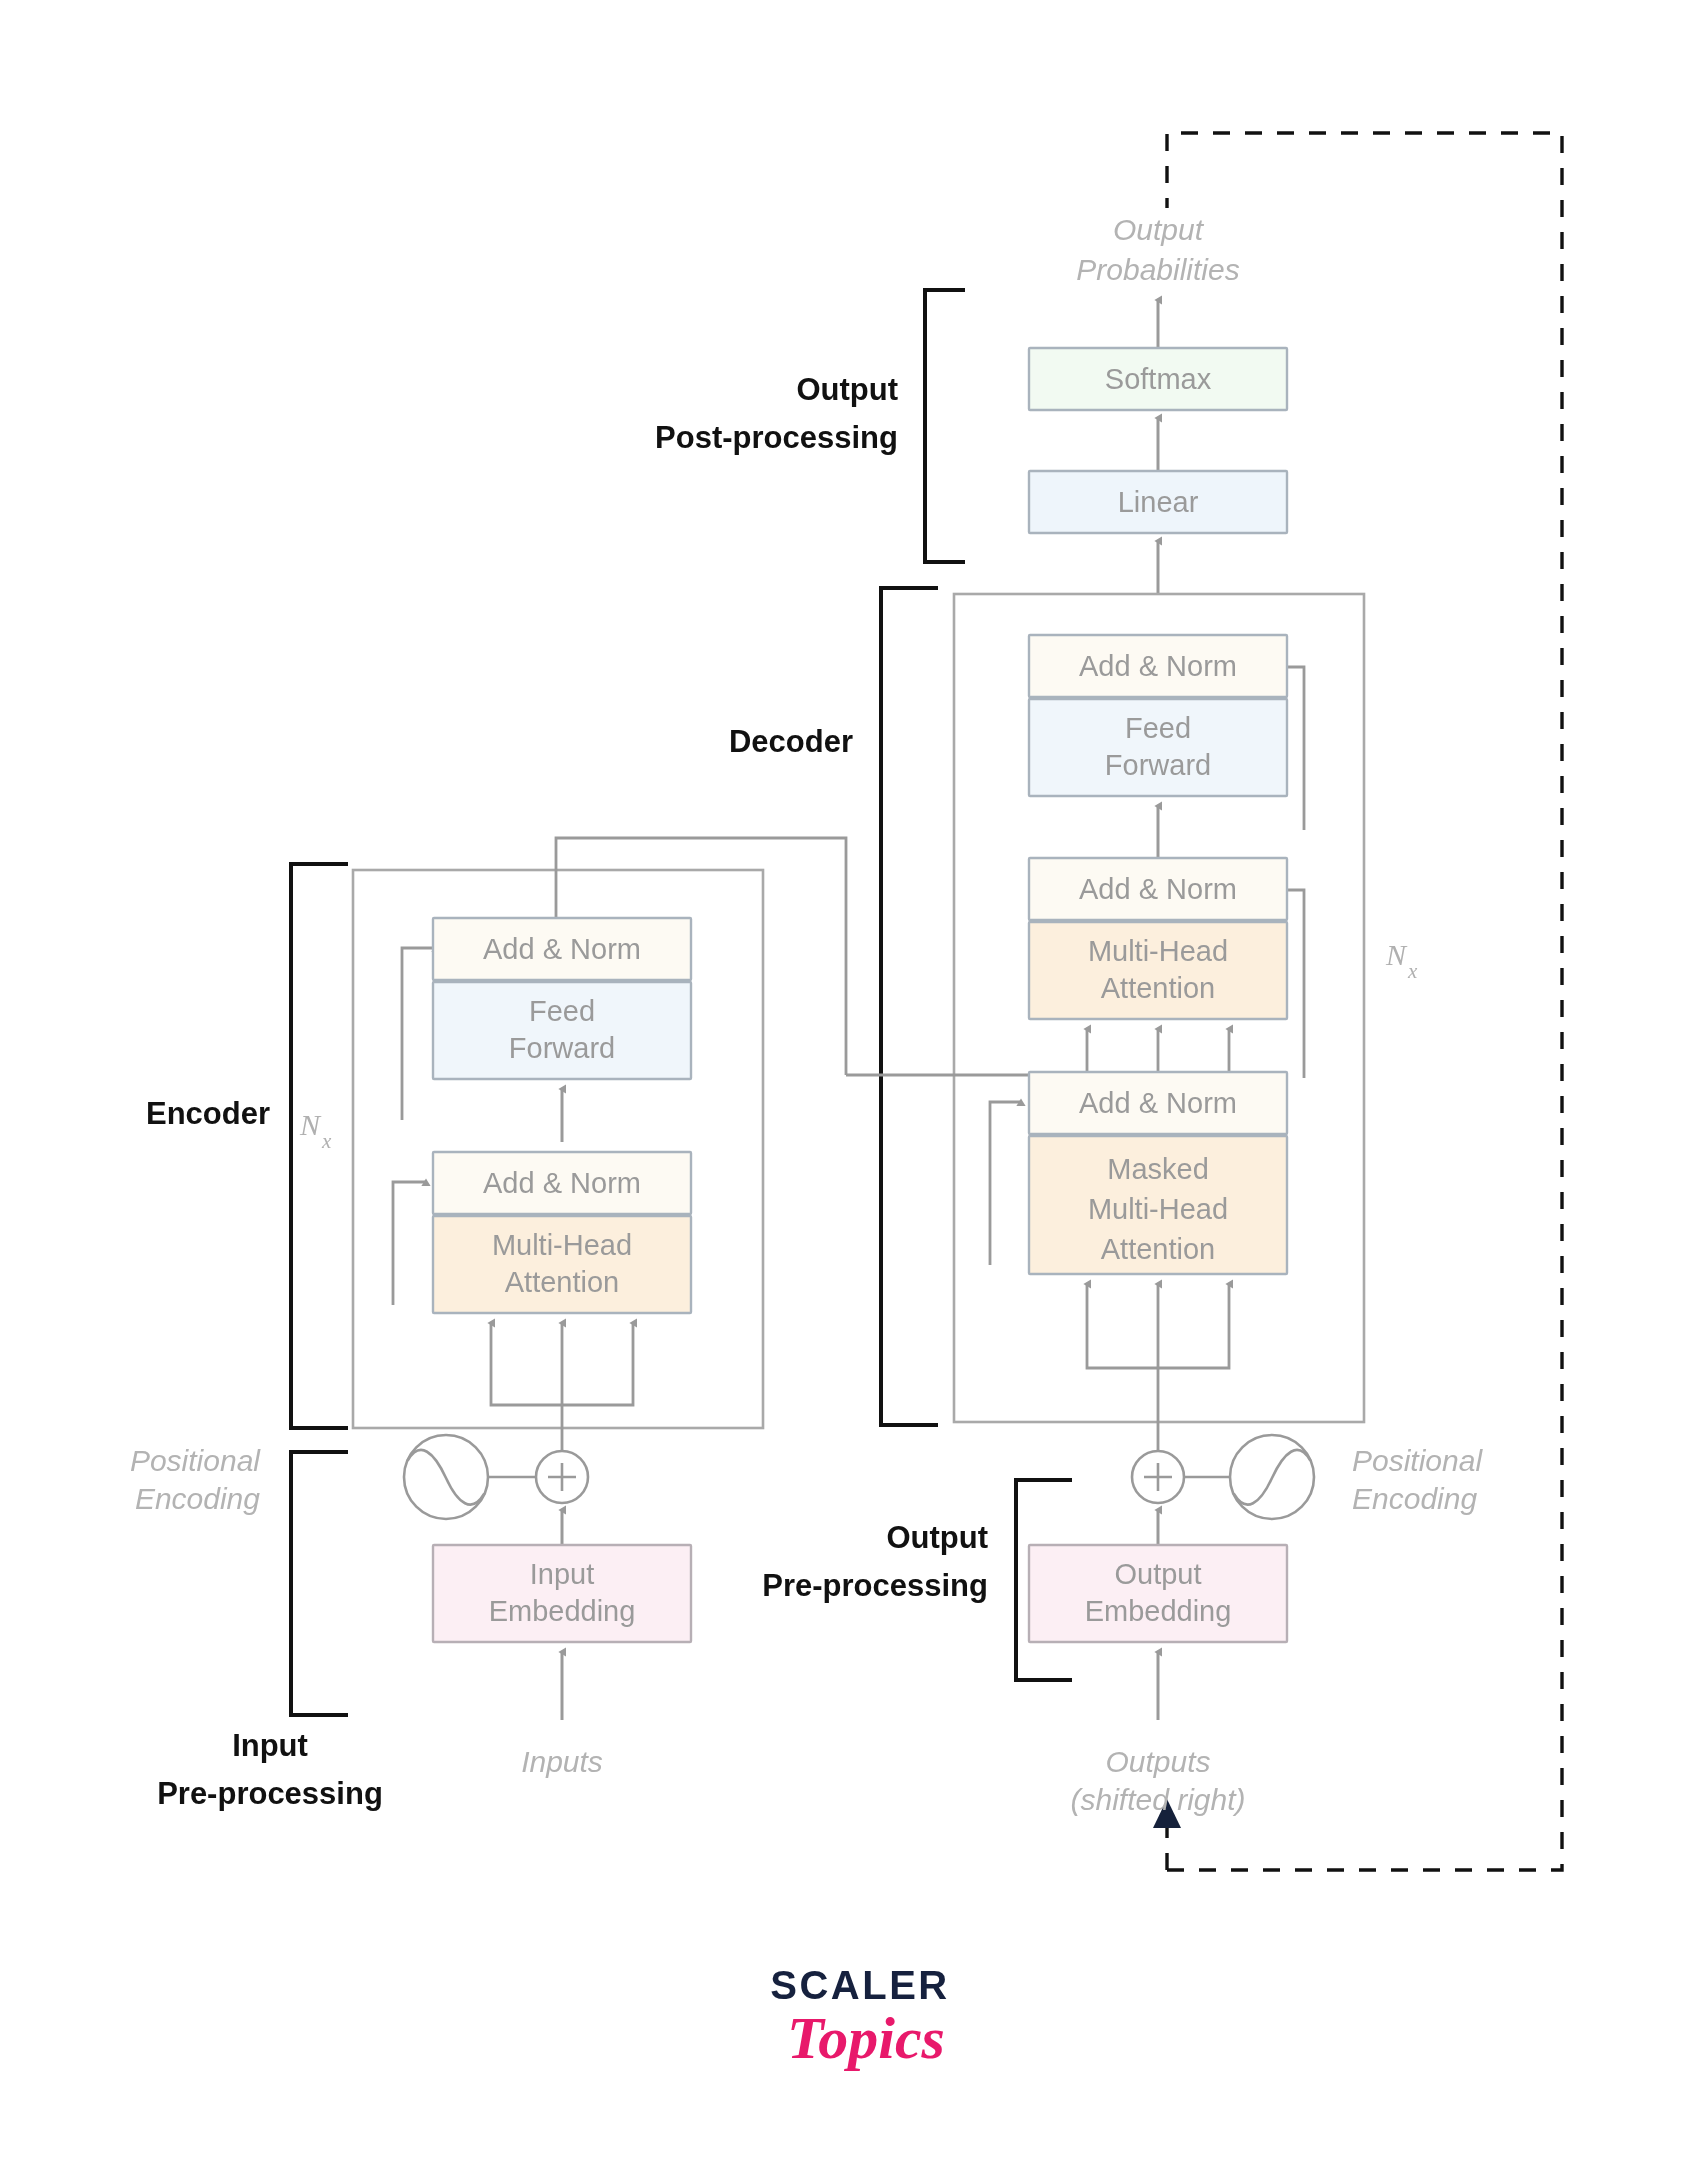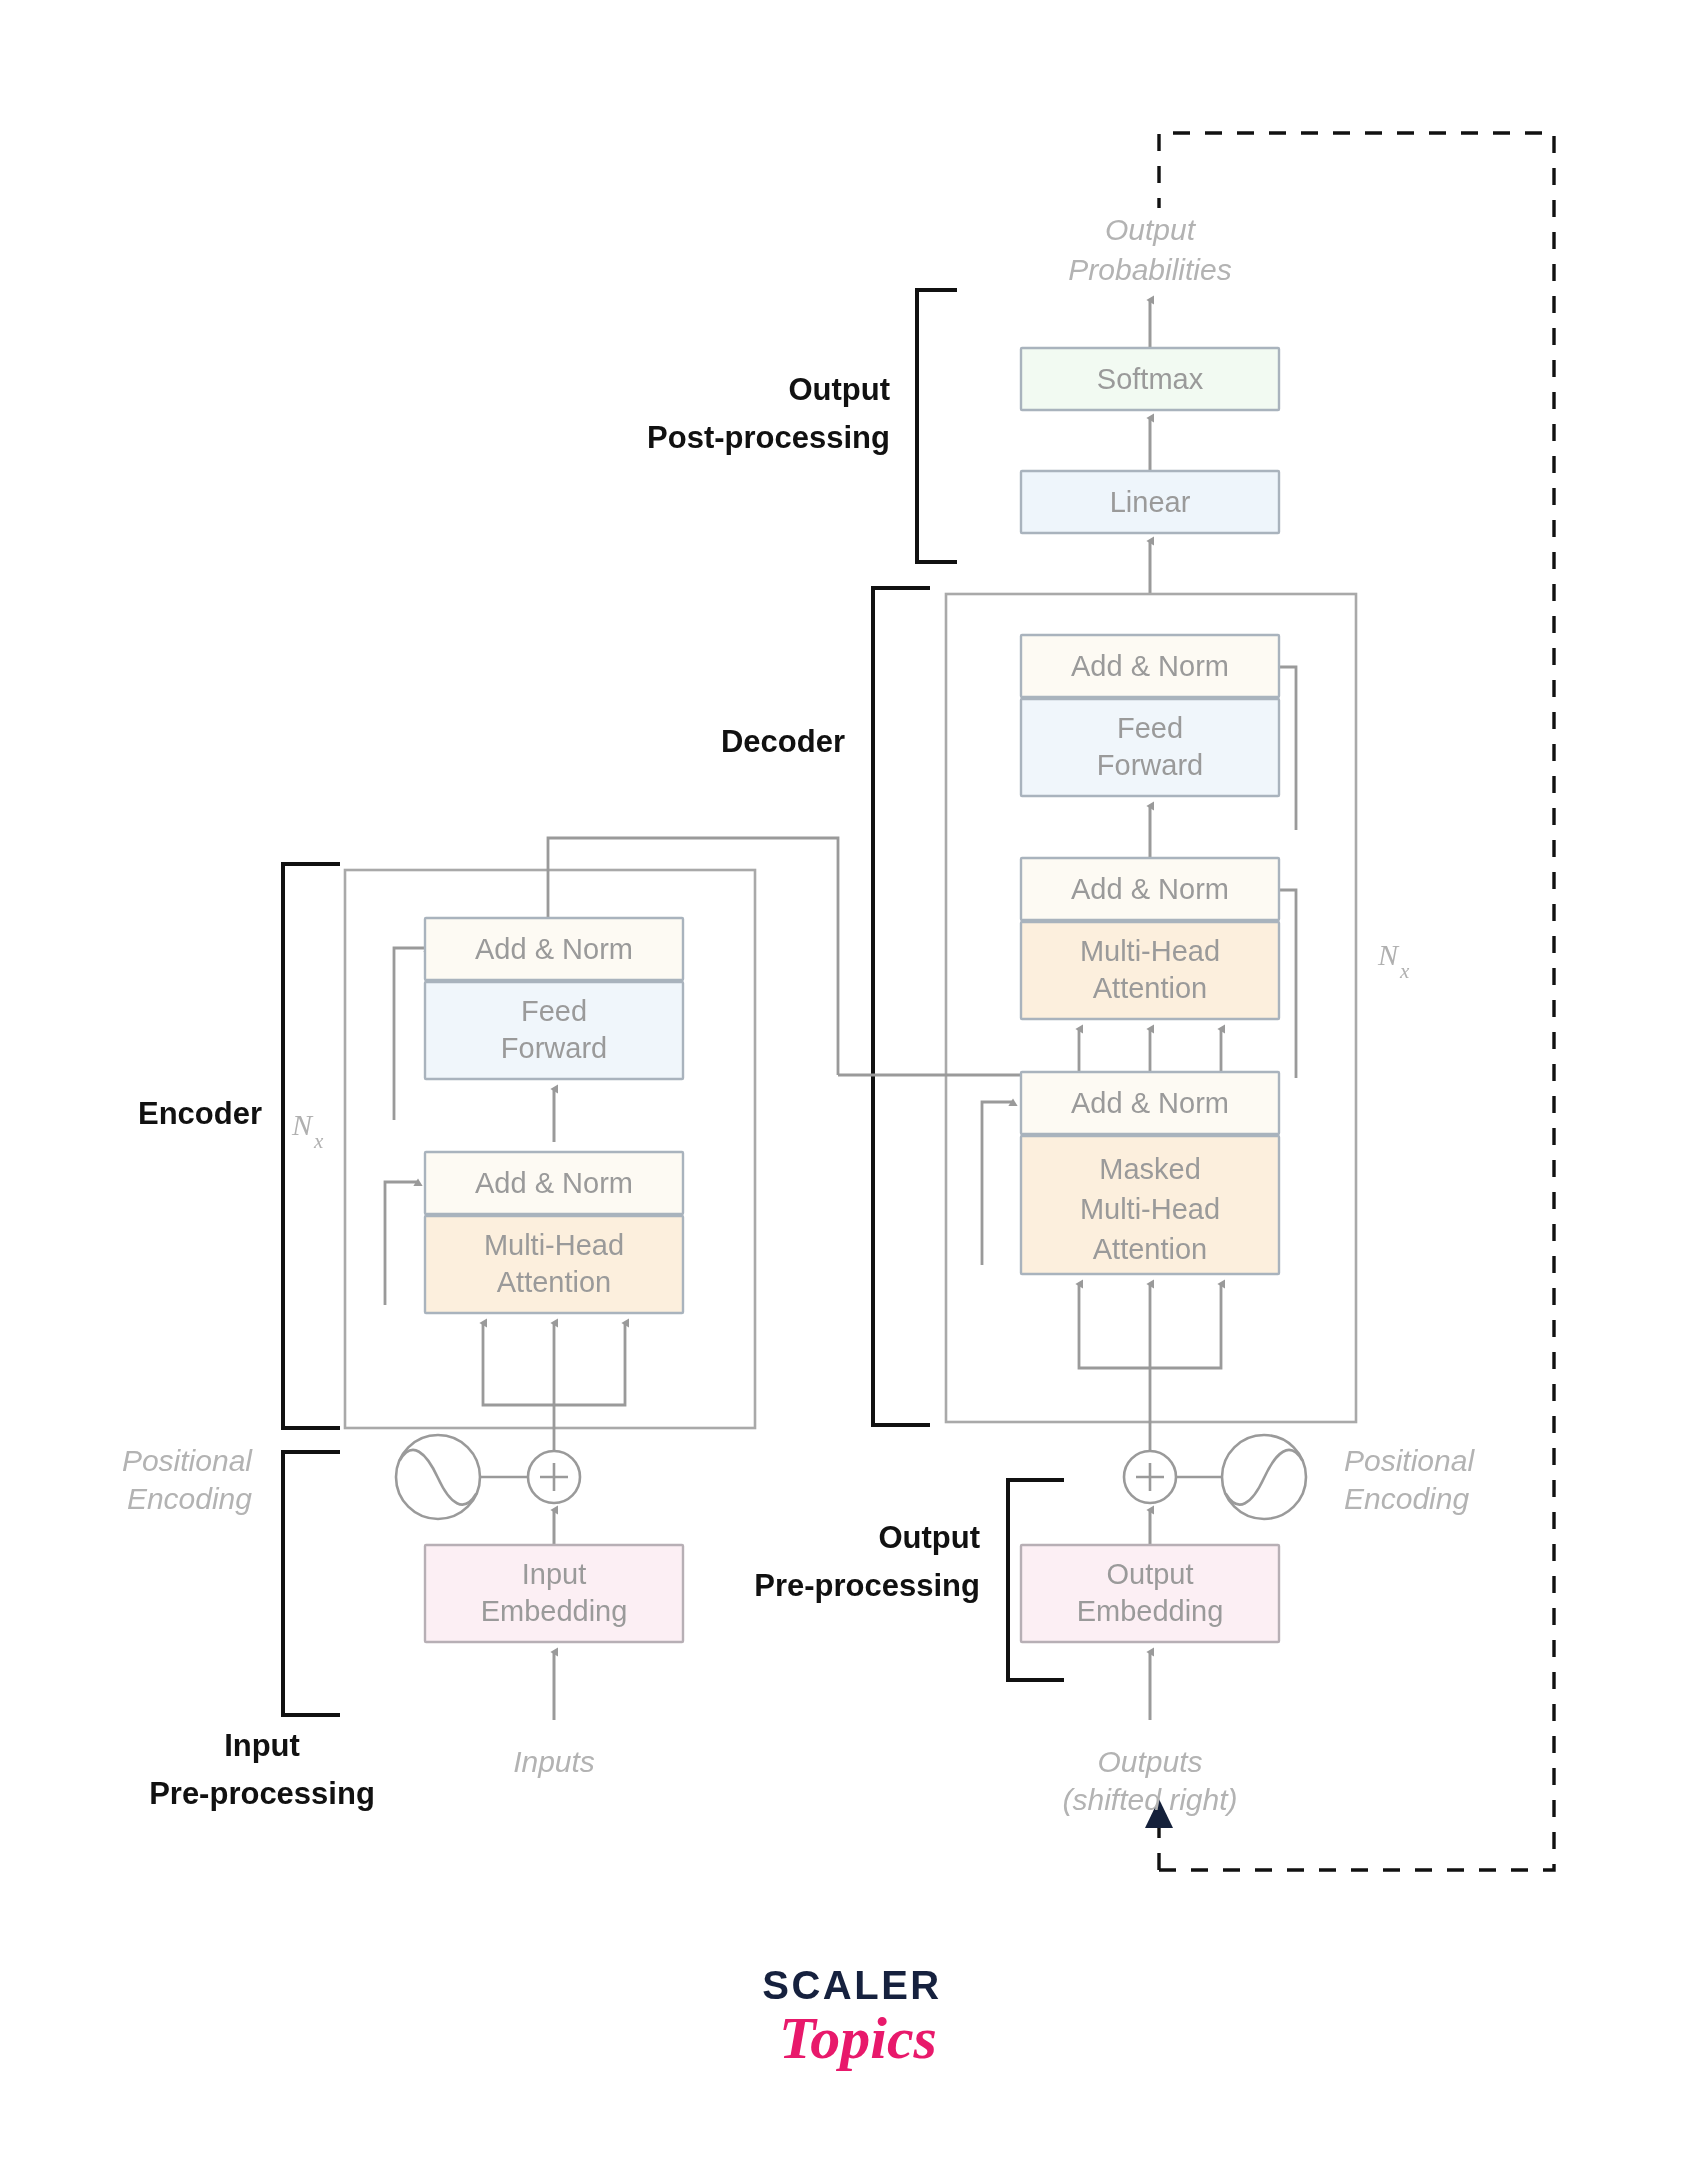--- a/index.html
+++ b/index.html
@@ -1,21 +1,21 @@
 <!DOCTYPE html>
 <html><head>
 <meta charset="utf-8">
 <title>Transformer Architecture</title>
 <style>
   html,body{margin:0;padding:0;background:#ffffff;}
   body{
     font-family:"Liberation Sans", sans-serif;
     width:1700px;height:2173px;position:relative;overflow:hidden;
   }
-  #stage{position:absolute;left:0;top:0;width:1534px;height:2173px;}
+  #stage{position:absolute;left:8px;top:0;width:1534px;height:2173px;}
   svg#diagram{position:absolute;left:0;top:0;width:1700px;height:2173px;}
 
   .blk-label{
     font-family:"Liberation Sans", sans-serif;
     fill:#9a9a9a;font-size:29px;
   }
   .note-label{
     font-family:"Liberation Sans", sans-serif;
     fill:#b3b3b3;font-size:30px;font-style:italic;
   }

